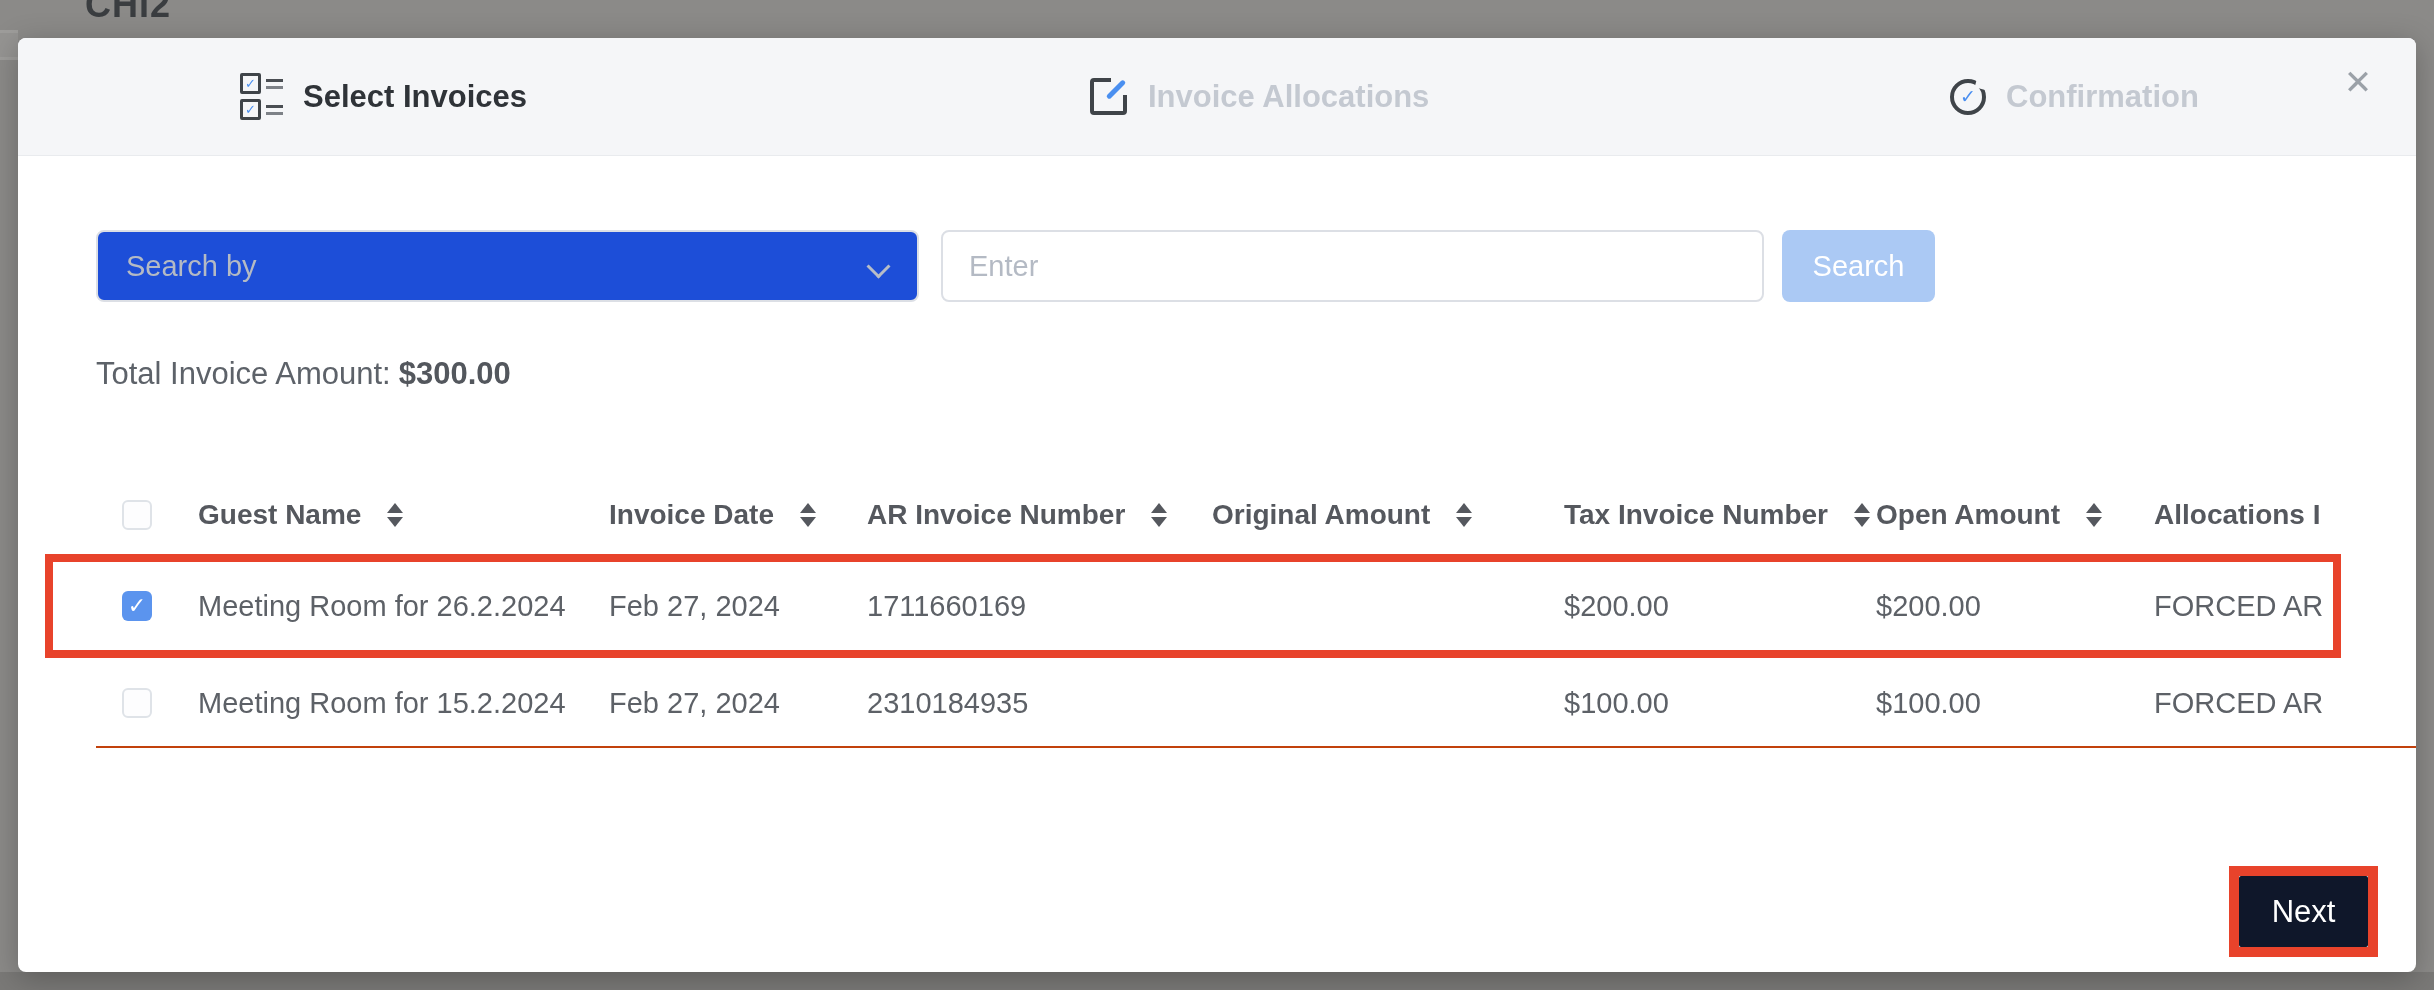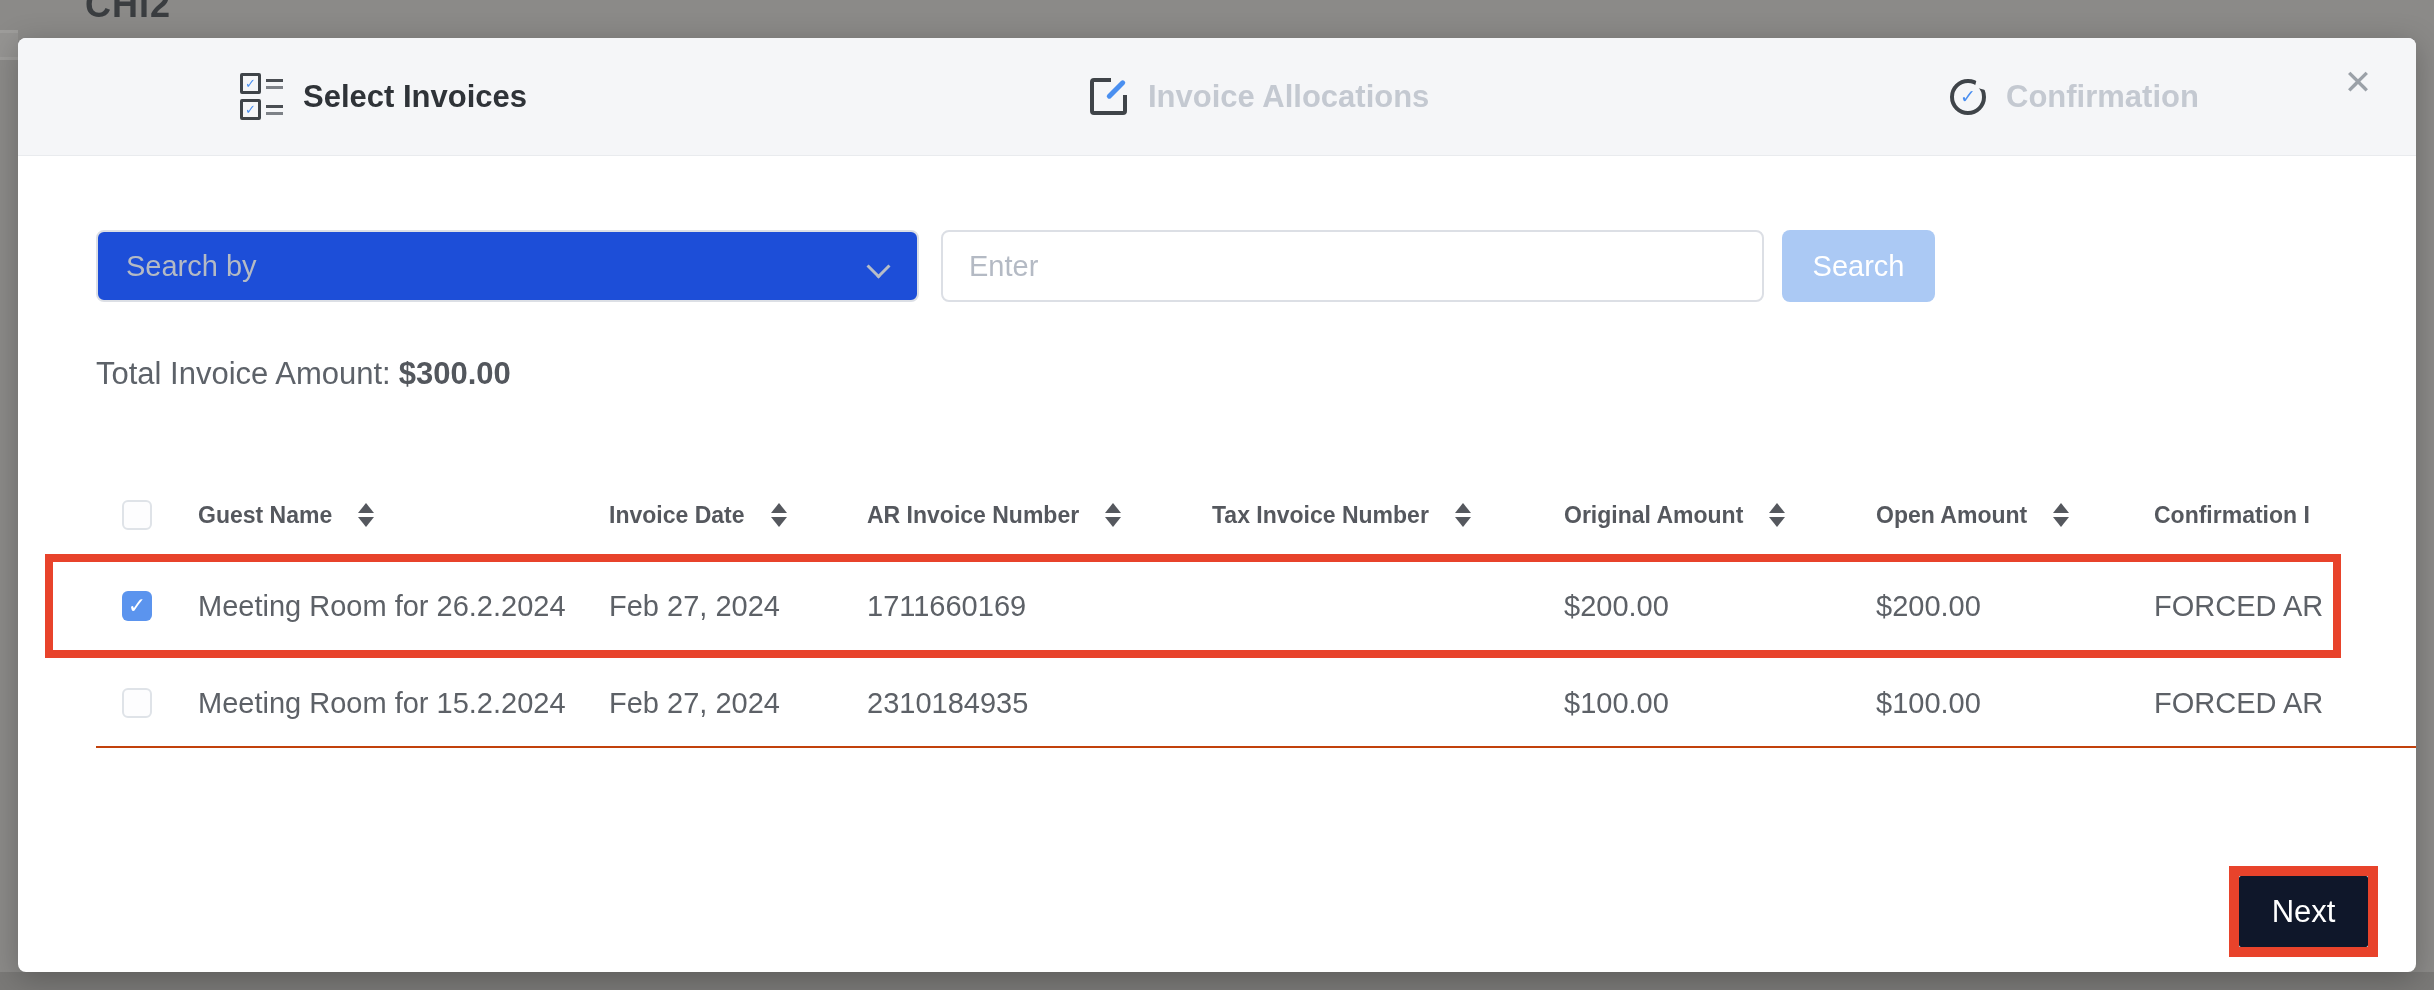--- a/index.html
+++ b/index.html
@@ -57,21 +57,21 @@
   .txt-input::placeholder{color:#b4bac4;}
   .search-btn{position:absolute;left:1764px;top:192px;width:153px;height:72px;background:#abc9f4;border:none;border-radius:8px;
               color:#ffffff;font-size:29px;cursor:pointer;font-family:inherit;}
   
   .total{position:absolute;left:78px;top:318px;font-size:31px;color:#5d6269;}
   .total b{color:#53575d;font-weight:700;margin-left:8px;}
   
   .tgrid{position:absolute;left:78px;width:2320px;display:grid;
          grid-template-columns:90px 415px 258px 345px 352px 312px 278px minmax(0,1fr);align-items:center;}
   .thead{top:456px;height:42px;}
-  .hcell{display:flex;align-items:center;font-size:23px;font-weight:700;color:#55585e;padding-left:8px;cursor:pointer;white-space:nowrap;}
+  .hcell{display:flex;align-items:center;font-size:28px;font-weight:700;color:#55585e;padding-left:8px;cursor:pointer;white-space:nowrap;}
   .hcell.first{padding-left:12px;}
   .sort{display:flex;flex-direction:column;gap:4px;margin-left:26px;}
   .tri-up{width:0;height:0;border-left:8px solid transparent;border-right:8px solid transparent;border-bottom:10px solid #55585e;}
   .tri-dn{width:0;height:0;border-left:8px solid transparent;border-right:8px solid transparent;border-top:10px solid #55585e;}
   .cbx-cell{padding-left:26px;display:flex;align-items:center;}
   .cbx{width:30px;height:30px;box-sizing:border-box;border:2px solid #dfe3e8;border-radius:6px;background:#fdfdfe;cursor:pointer;}
   .cbx.checked{background:#5b94ee;border:none;display:flex;align-items:center;justify-content:center;
                color:#fff;font-size:22px;font-weight:700;}
   .row1{top:516px;height:104px;}
   .row2{top:622px;height:88px;border-bottom:2px solid #c2410c;box-sizing:border-box;}
@@ -166,42 +166,42 @@
           </span>
         </div>
       <div class="hcell">
           <span>AR Invoice Number</span>
           <span class="sort">
             <span class="tri-up"></span>
             <span class="tri-dn"></span>
           </span>
         </div>
       <div class="hcell">
+          <span>Original Amount</span>
+          <span class="sort">
+            <span class="tri-up"></span>
+            <span class="tri-dn"></span>
+          </span>
+        </div>
+      <div class="hcell">
           <span>Tax Invoice Number</span>
           <span class="sort">
             <span class="tri-up"></span>
             <span class="tri-dn"></span>
           </span>
         </div>
       <div class="hcell">
-          <span>Original Amount</span>
-          <span class="sort">
-            <span class="tri-up"></span>
-            <span class="tri-dn"></span>
-          </span>
-        </div>
-      <div class="hcell">
           <span>Open Amount</span>
           <span class="sort">
             <span class="tri-up"></span>
             <span class="tri-dn"></span>
           </span>
         </div>
       <div class="hcell">
-          <span>Confirmation I</span>
+          <span>Allocations I</span>
         </div>
     </div>
 
     <div class="tgrid row1">
       <div class="cbx-cell">
           <span class="cbx checked">✓</span>
         </div>
       <div class="tcell first">Meeting Room for 26.2.2024</div>
       <div class="tcell">Feb 27, 2024</div>
       <div class="tcell">1711660169</div>

